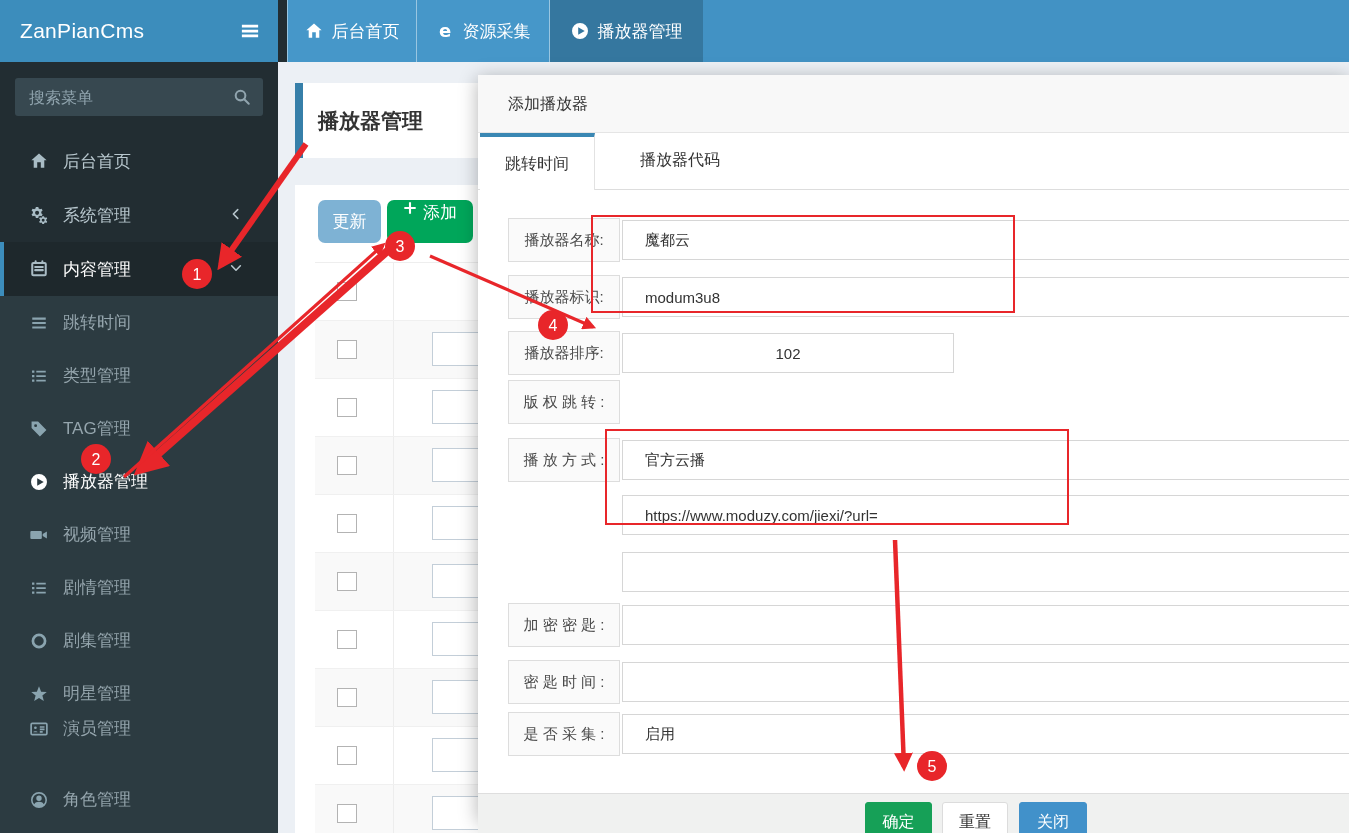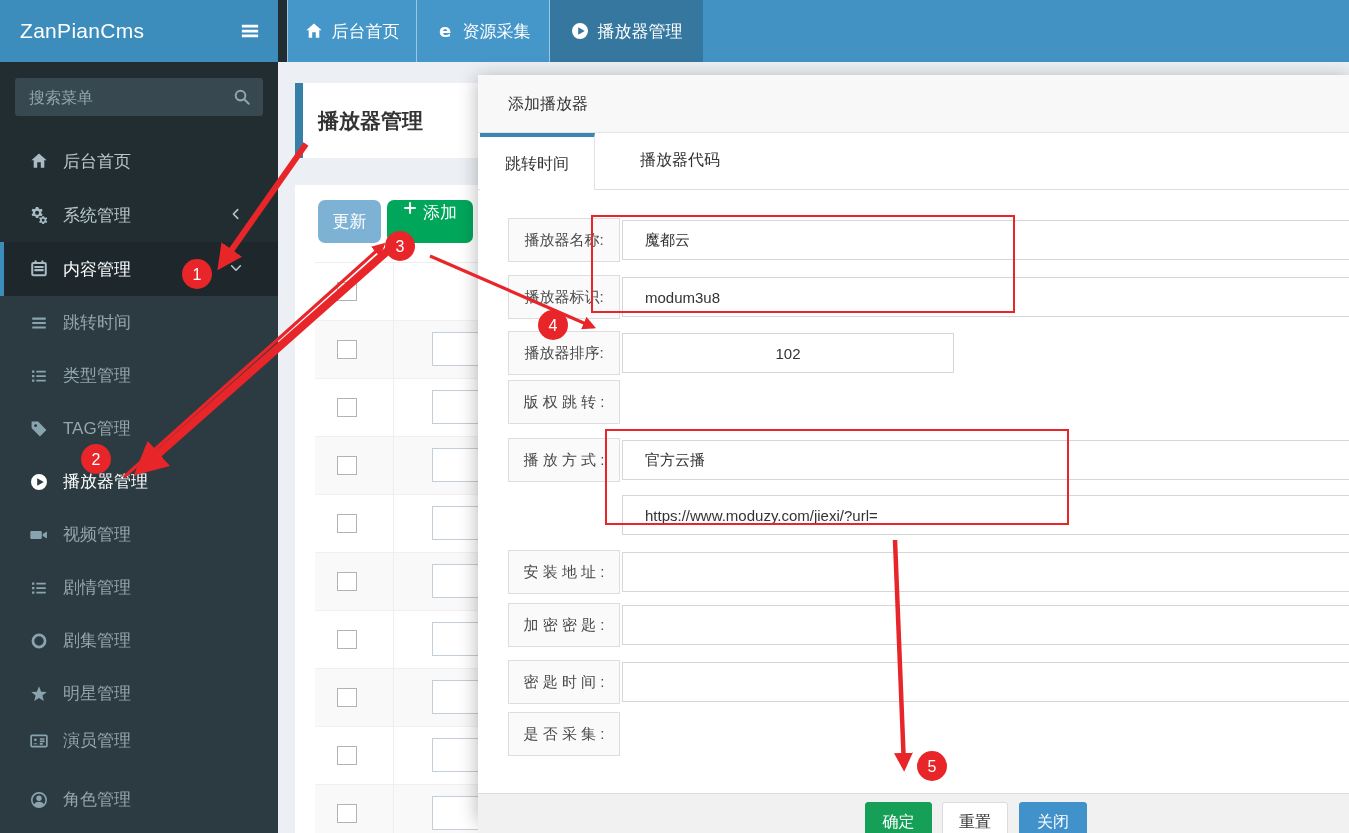--- a/index.html
+++ b/index.html
@@ -234,21 +234,21 @@
           <span>明星管理</span>
         </div>
         <div class="sub-item" style="top: 318px;">
           <span class="icon " style="color: rgb(138, 164, 175);">
             <svg viewBox="0 0 16 16" width="100%" height="100%" fill="currentColor">
               <circle cx="8" cy="8" r="5.4" fill="none" stroke="currentColor" stroke-width="2.4"></circle>
             </svg>
           </span>
           <span>剧集管理</span>
         </div>
-        <div class="sub-item" style="top: 418px;">
+        <div class="sub-item" style="top: 406px;">
           <span class="icon " style="color: rgb(138, 164, 175);">
             <svg viewBox="0 0 16 16" width="100%" height="100%" fill="currentColor">
               <g fill="none" stroke="currentColor" stroke-width="1.5">
                 <rect x="1" y="3" width="14" height="10" rx="1"></rect>
                 <path d="M8.7 6.2h4.2M8.7 8.4h4.2M8.7 10.6h2.6"></path>
               </g>
               <circle cx="4.8" cy="6.9" r="1.2"></circle>
               <path d="M2.9 10.9c.3-1.3 3.5-1.3 3.8 0z"></path>
             </svg>
           </span>
@@ -418,33 +418,33 @@
           <div class="f-label">版 权 跳 转 :</div>
         </div>
         <div class="f-row" style="top: 363px;">
           <div class="f-label">播 放 方 式 :</div>
           <input class="f-input full" value="官方云播" style="">
         </div>
         <div class="f-row" style="top: 418px;">
           <input class="f-input full" value="https://www.moduzy.com/jiexi/?url=" style="">
         </div>
         <div class="f-row" style="top: 475px;">
-          <div class="f-label">安 装 地 址 :</div>
           <input class="f-input full" style="">
         </div>
         <div class="f-row" style="top: 528px;">
           <div class="f-label">加 密 密 匙 :</div>
           <input class="f-input full" style="">
         </div>
         <div class="f-row" style="top: 585px;">
           <div class="f-label">密 匙 时 间 :</div>
           <input class="f-input full" style="">
         </div>
         <div class="f-row" style="top: 637px;">
           <div class="f-label">是 否 采 集 :</div>
+          <input class="f-input full" value="启用" style="">
         </div>
       </div>
     <div class="modal-footer">
       <button class="mf-btn btn-ok">确定</button>
       <button class="mf-btn btn-reset">重置</button>
       <button class="mf-btn btn-dlgclose">关闭</button>
     </div>
   </section>
 
   <svg id="annotations" viewBox="0 0 1349 833">

